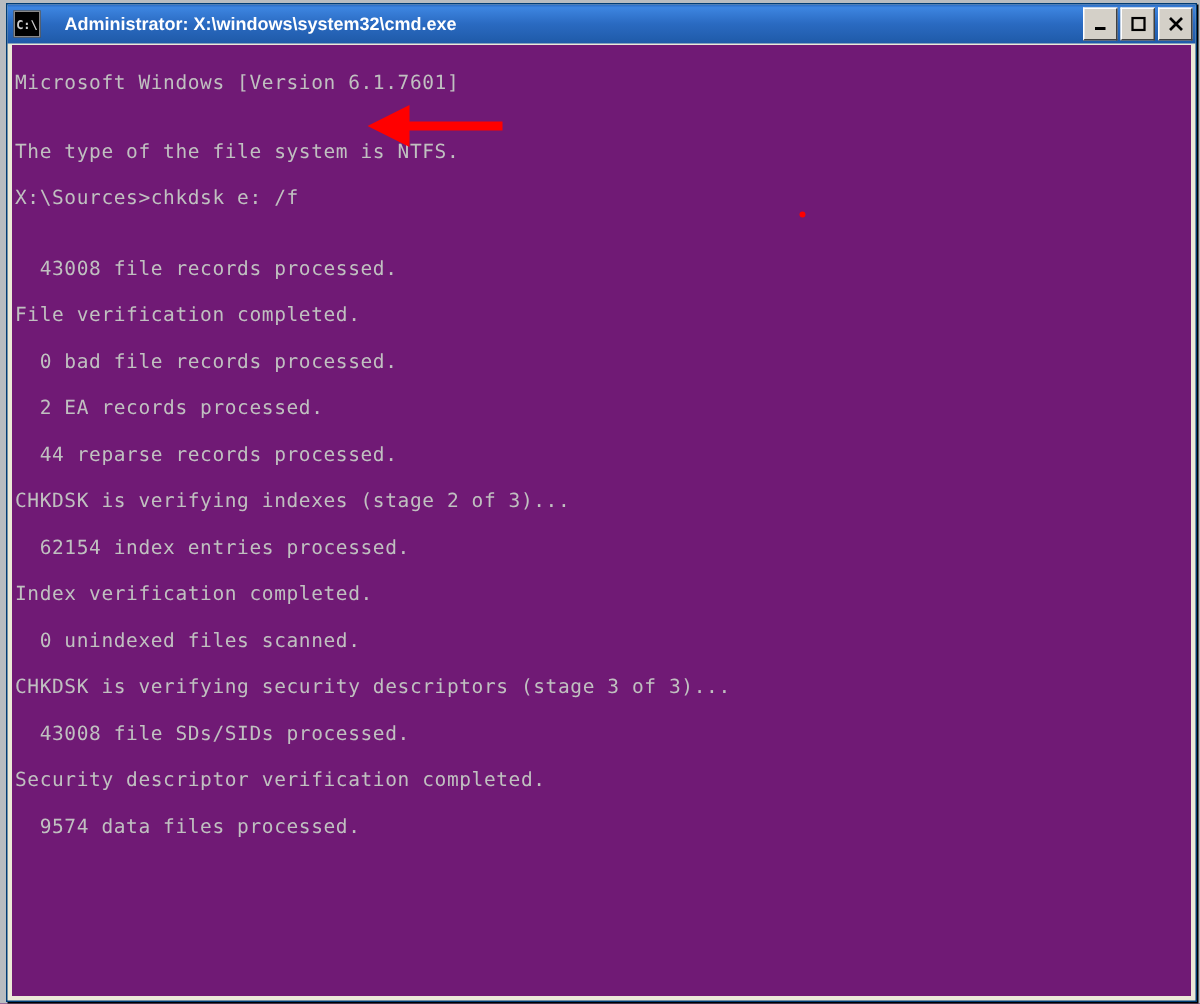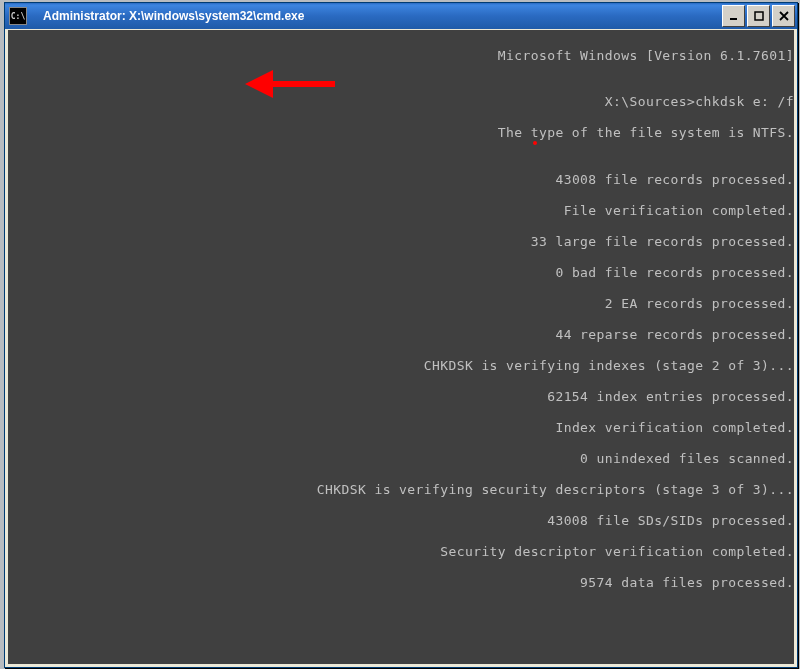--- a/index.html
+++ b/index.html
@@ -70,30 +70,29 @@
     color: #000;
     cursor: pointer;
   }
   .win-btn svg { width: 10px; height: 10px; }
   .terminal {
     position: absolute;
     top: 27px;
     left: 3px;
     right: 3px;
     bottom: 3px;
-    background: #404040;
+    background: #701a75;
     color: #c0c0c0;
     font-family: "Lucida Console", Consolas, monospace;
     font-size: 13px;
     line-height: 15.5px;
     white-space: pre;
     padding: 2px 0 0 2px;
     overflow: hidden;
     letter-spacing: 0.4px;
-    text-align: right;
   }
   .terminal span { display: block; }
   .arrow {
     position: absolute;
     top: 63px;
     left: 240px;
     pointer-events: none;
   }
   .red-dot {
     position: absolute;
@@ -128,26 +127,25 @@
         <svg viewBox="0 0 10 10">
             <path d="M1 1 L9 9 M9 1 L1 9" stroke="#000" stroke-width="1.8"></path>
           </svg>
       </div>
     </div>
   </div>
 
   <div class="terminal">
 <span>Microsoft Windows [Version 6.1.7601]</span>
 <span></span>
+<span>The type of the file system is NTFS.</span>
 <span>X:\Sources&gt;chkdsk e: /f</span>
-<span>The type of the file system is NTFS.</span>
 <span></span>
 <span>  43008 file records processed.</span>
 <span>File verification completed.</span>
-<span>  33 large file records processed.</span>
 <span>  0 bad file records processed.</span>
 <span>  2 EA records processed.</span>
 <span>  44 reparse records processed.</span>
 <span>CHKDSK is verifying indexes (stage 2 of 3)...</span>
 <span>  62154 index entries processed.</span>
 <span>Index verification completed.</span>
 <span>  0 unindexed files scanned.</span>
 <span>CHKDSK is verifying security descriptors (stage 3 of 3)...</span>
 <span>  43008 file SDs/SIDs processed.</span>
 <span>Security descriptor verification completed.</span>

